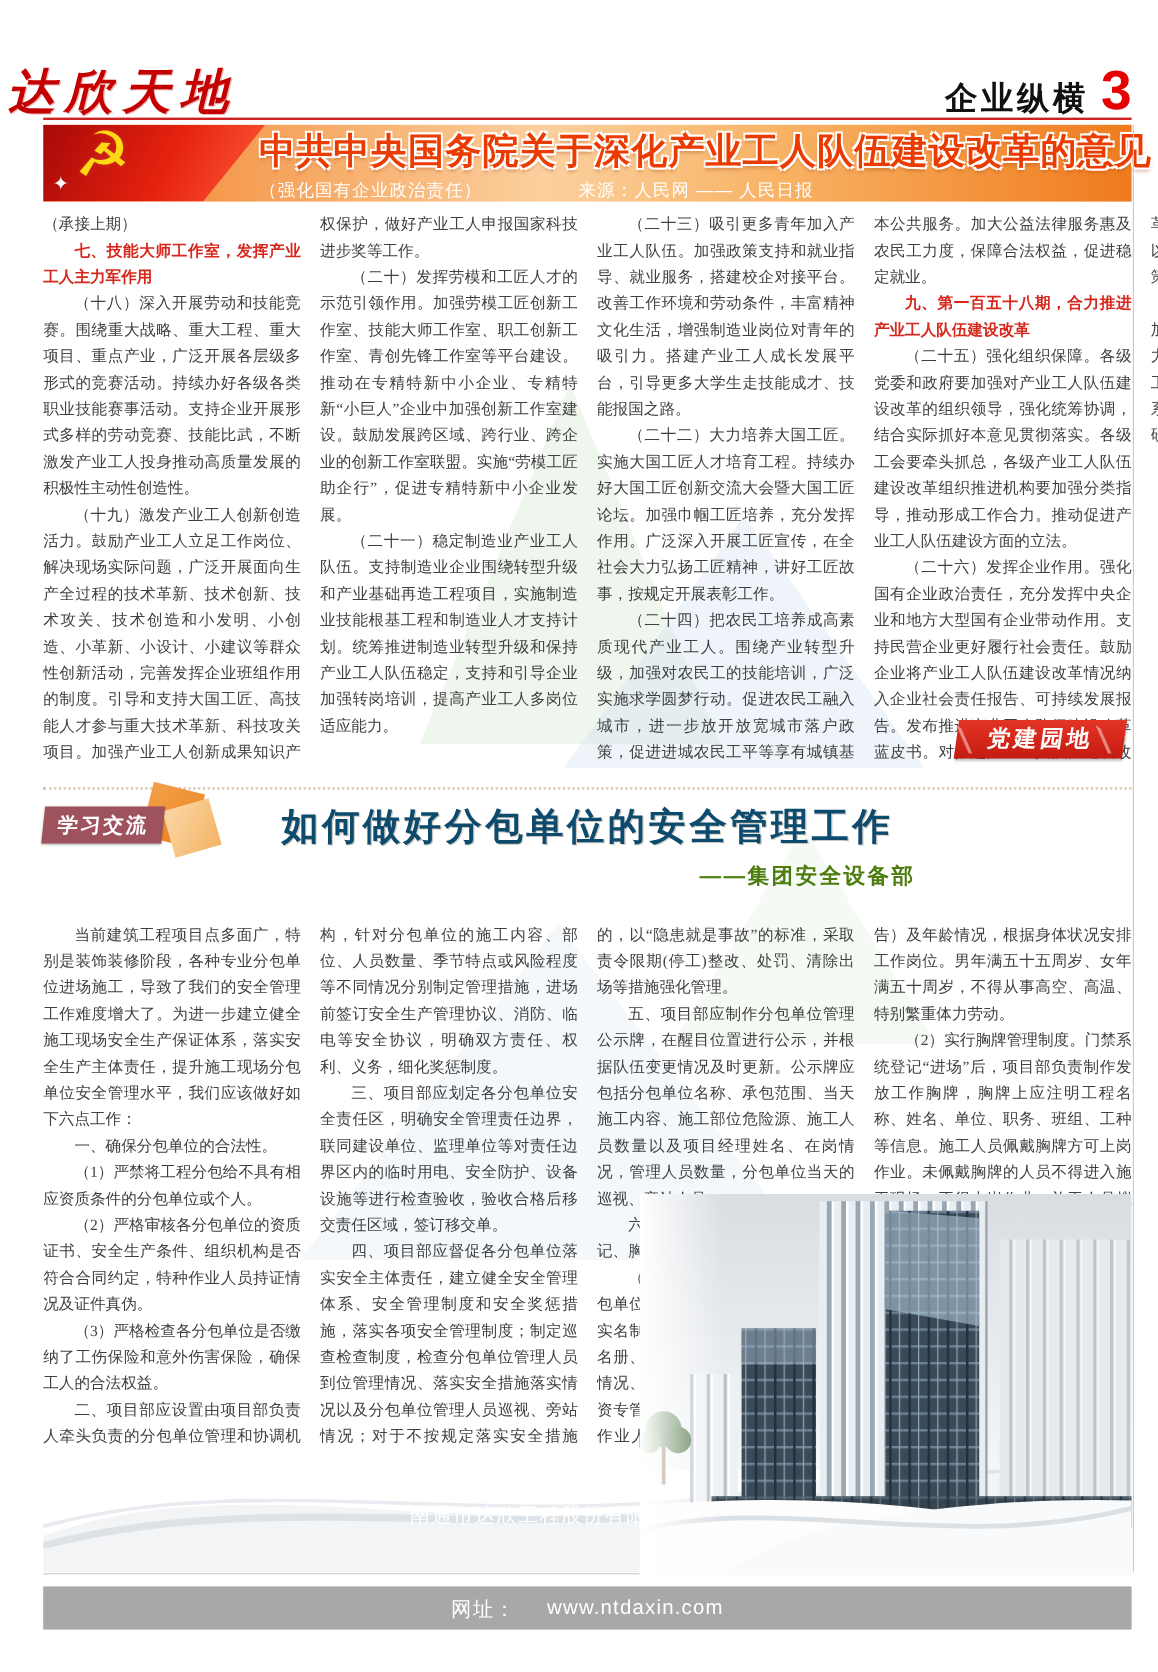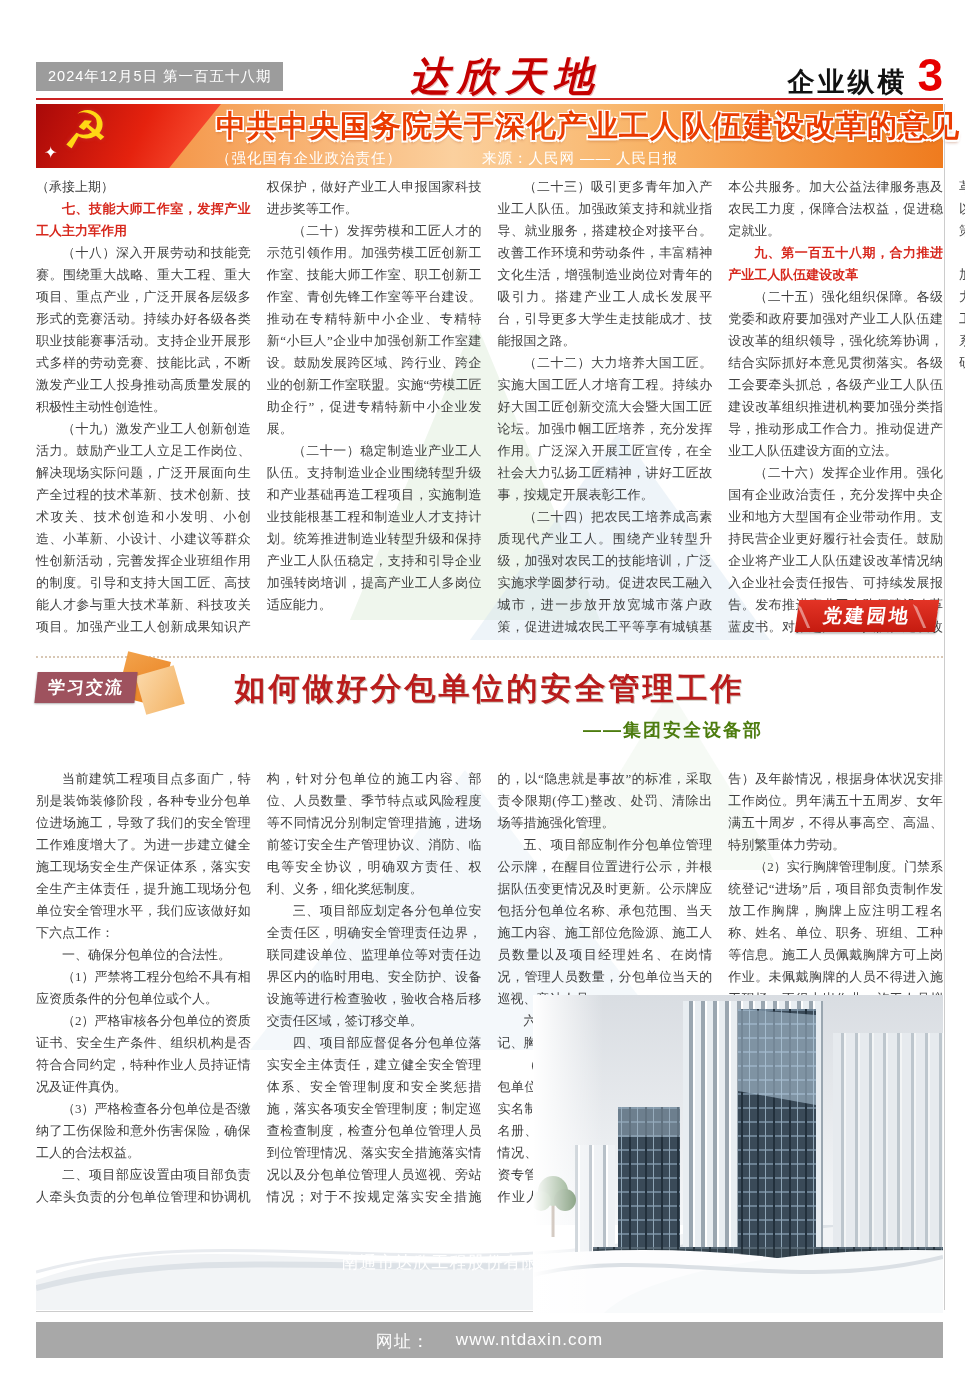--- a/index.html
+++ b/index.html
@@ -59,21 +59,21 @@
   
   .article2 { position:absolute; left:36px; right:22px; top:664px; height:560px; }
   .learn-badge { position:absolute; left:0; top:0; width:150px; height:56px; }
   .fold { position:absolute; }
   .f1 { left:86px; top:-8px; width:44px; height:46px; background:linear-gradient(135deg,#f2a24b,#e97f1d); transform:rotate(14deg); }
   .f2 { left:104px; top:6px; width:40px; height:40px; background:linear-gradient(135deg,#fbd8a8,#f3b365); transform:rotate(-16deg); }
   .learn-label { position:absolute; left:0; top:8px; background:#9e525e; color:#fff;
     font-family:"Liberation Sans",sans-serif; font-weight:bold; font-size:17px; letter-spacing:2px;
     padding:4px 12px; box-shadow:0 1px 2px rgba(0,0,0,.3); transform:skewX(-6deg); }
   .a2-title { margin:0; padding-top:4px; text-align:center; font-family:"Liberation Serif",serif;
-    font-weight:bold; font-size:31px; letter-spacing:3px; color:#b91c1c;
+    font-weight:bold; font-size:31px; letter-spacing:3px; color:#0c4a6e;
     text-shadow:1px 1px 0 #cfc9c0; }
   .a2-byline { margin-top:8px; text-align:right; padding-right:180px;
     font-family:"Liberation Sans",sans-serif; font-weight:bold; font-size:18px; color:#4d7c0f; letter-spacing:2px; }
 
   .a2-body { position:absolute; left:0; right:0; top:104px; height:456px; }
   .cols2 { height:456px; }
 
   
   .tri { position:absolute; z-index:0; }
   .t1 { left:350px; top:320px; width:250px; height:300px; background:#dcead7; opacity:.45;
@@ -103,21 +103,20 @@
 <body>
 
 <div class="page">
 
   <div class="tri t1"></div>
   <div class="tri t2"></div>
   <div class="tri t3"></div>
   <div class="tri t4"></div>
 
   <header class="masthead-row">
-    <div class="date-box">2024年12月5日  第一百五十八期</div>
     <div class="masthead">达欣天地</div>
     <div class="section-wrap">
       <span class="section">企业纵横</span>
       <span class="pageno">3</span>
     </div>
   </header>
   <div class="redline"></div>
 
   <section class="banner">
     <div class="emblem">

